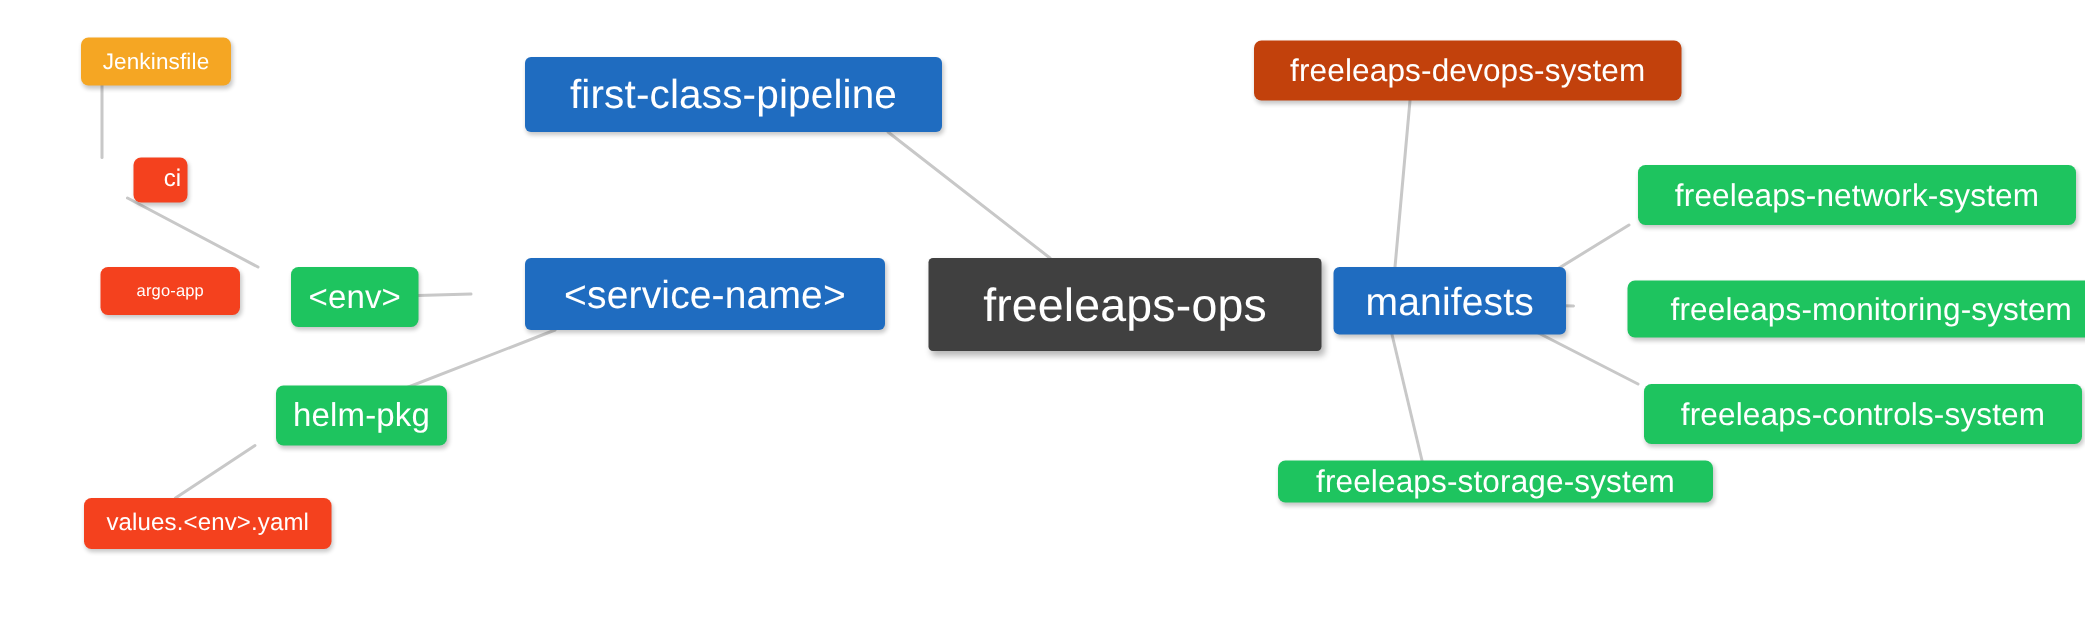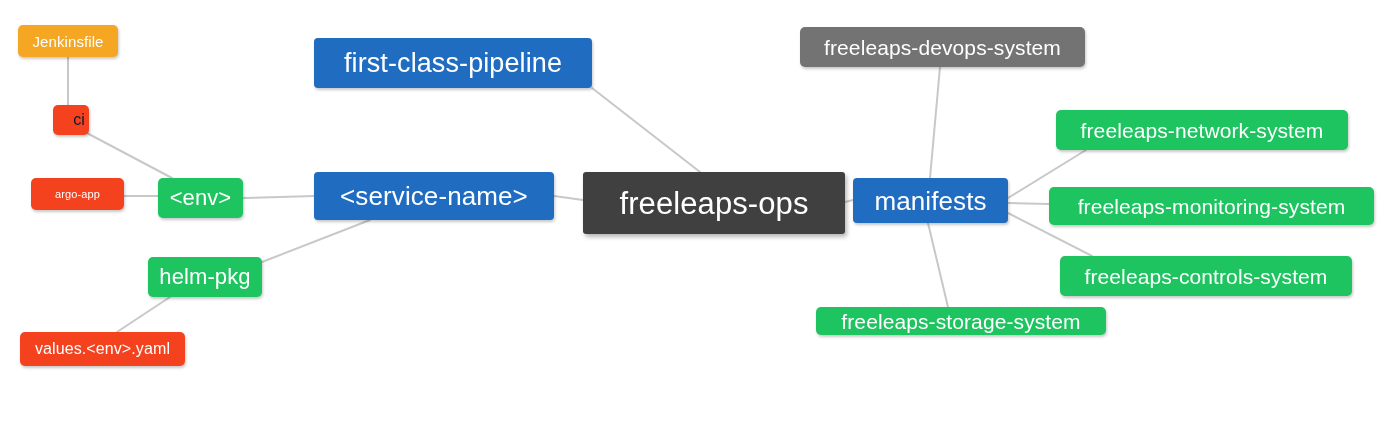--- a/index.html
+++ b/index.html
@@ -33,20 +33,21 @@
     align-items: center;
     justify-content: center;
     color: #ffffff;
     border-radius: 4px;
     white-space: nowrap;
     line-height: 1;
     box-shadow: 1px 2px 3px rgba(0,0,0,0.22);
     letter-spacing: 0.1px;
     padding: 0 10px;
     user-select: none;
+    margin-left: 36px;
   }
   .node.root {
     border-radius: 3px;
     box-shadow: 2px 3px 4px rgba(0,0,0,0.28);
   }
   .node.lvl1 {
     border-radius: 4px;
   }
   .node.lvl2 {
     border-radius: 5px;
@@ -75,23 +76,23 @@
       <line x1="1008" y1="213" x2="1092" y2="256" stroke="#c8c8c8" stroke-width="2" stroke-linecap="round"></line>
       <line x1="928" y1="223" x2="948" y2="307" stroke="#c8c8c8" stroke-width="2" stroke-linecap="round"></line>
     </svg>
   <div id="node-layer">
       <div class="node root" style="left: 583px; top: 172px; width: 262px; height: 62px; background: #404040; font-size: 31px; color: rgb(255, 255, 255);">freeleaps-ops</div>
       <div class="node lvl1" style="left: 314px; top: 38px; width: 278px; height: 50px; background: rgb(31, 108, 192); font-size: 27px; color: rgb(255, 255, 255);">first-class-pipeline</div>
       <div class="node lvl1" style="left: 314px; top: 172px; width: 240px; height: 48px; background: rgb(31, 108, 192); font-size: 26px; color: rgb(255, 255, 255);">&lt;service-name&gt;</div>
       <div class="node lvl1" style="left: 853px; top: 178px; width: 155px; height: 45px; background: rgb(31, 108, 192); font-size: 26px; color: rgb(255, 255, 255);">manifests</div>
       <div class="node lvl2" style="left: 158px; top: 178px; width: 85px; height: 40px; background: rgb(30, 196, 95); font-size: 22px; color: rgb(255, 255, 255);">&lt;env&gt;</div>
       <div class="node lvl2" style="left: 148px; top: 257px; width: 114px; height: 40px; background: rgb(30, 196, 95); font-size: 22px; color: rgb(255, 255, 255);">helm-pkg</div>
-      <div class="node lvl3" style="left: 53px; top: 105px; width: 32px; height: 30px; background: rgb(244, 65, 30); font-size: 16px; color: #0f172a; padding-left: 26px;">ci</div>
+      <div class="node lvl3" style="left: 53px; top: 105px; width: 32px; height: 30px; background: rgb(244, 65, 30); font-size: 16px; color: #ffffff; padding-left: 26px;">ci</div>
       <div class="node lvl3" style="left: 18px; top: 25px; width: 100px; height: 32px; background: rgb(245, 166, 35); font-size: 15px; color: rgb(255, 255, 255);">Jenkinsfile</div>
       <div class="node lvl3" style="left: 31px; top: 178px; width: 93px; height: 32px; background: rgb(244, 65, 30); font-size: 11px; color: rgb(255, 255, 255);">argo-app</div>
       <div class="node lvl3" style="left: 20px; top: 332px; width: 165px; height: 34px; background: rgb(244, 65, 30); font-size: 16px; color: rgb(255, 255, 255);">values.&lt;env&gt;.yaml</div>
-      <div class="node lvl2" style="left: 800px; top: 27px; width: 285px; height: 40px; background: #737373; font-size: 21px; color: rgb(255, 255, 255);">freeleaps-devops-system</div>
+      <div class="node lvl2" style="left: 800px; top: 27px; width: 285px; height: 40px; background: #c2410c; font-size: 21px; color: rgb(255, 255, 255);">freeleaps-devops-system</div>
       <div class="node lvl2" style="left: 1056px; top: 110px; width: 292px; height: 40px; background: rgb(30, 196, 95); font-size: 21px; color: rgb(255, 255, 255);">freeleaps-network-system</div>
       <div class="node lvl2" style="left: 1049px; top: 187px; width: 325px; height: 38px; background: rgb(30, 196, 95); font-size: 21px; color: rgb(255, 255, 255);">freeleaps-monitoring-system</div>
       <div class="node lvl2" style="left: 1060px; top: 256px; width: 292px; height: 40px; background: rgb(30, 196, 95); font-size: 21px; color: rgb(255, 255, 255);">freeleaps-controls-system</div>
       <div class="node lvl2" style="left: 816px; top: 307px; width: 290px; height: 28px; background: rgb(30, 196, 95); font-size: 21px; color: rgb(255, 255, 255);">freeleaps-storage-system</div>
     </div>
 </div>
 
 </body></html>

